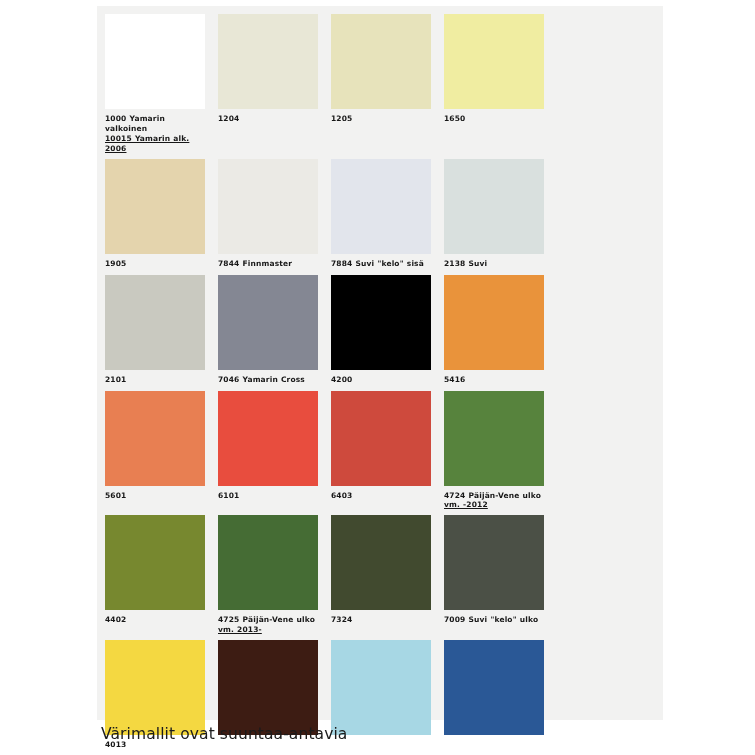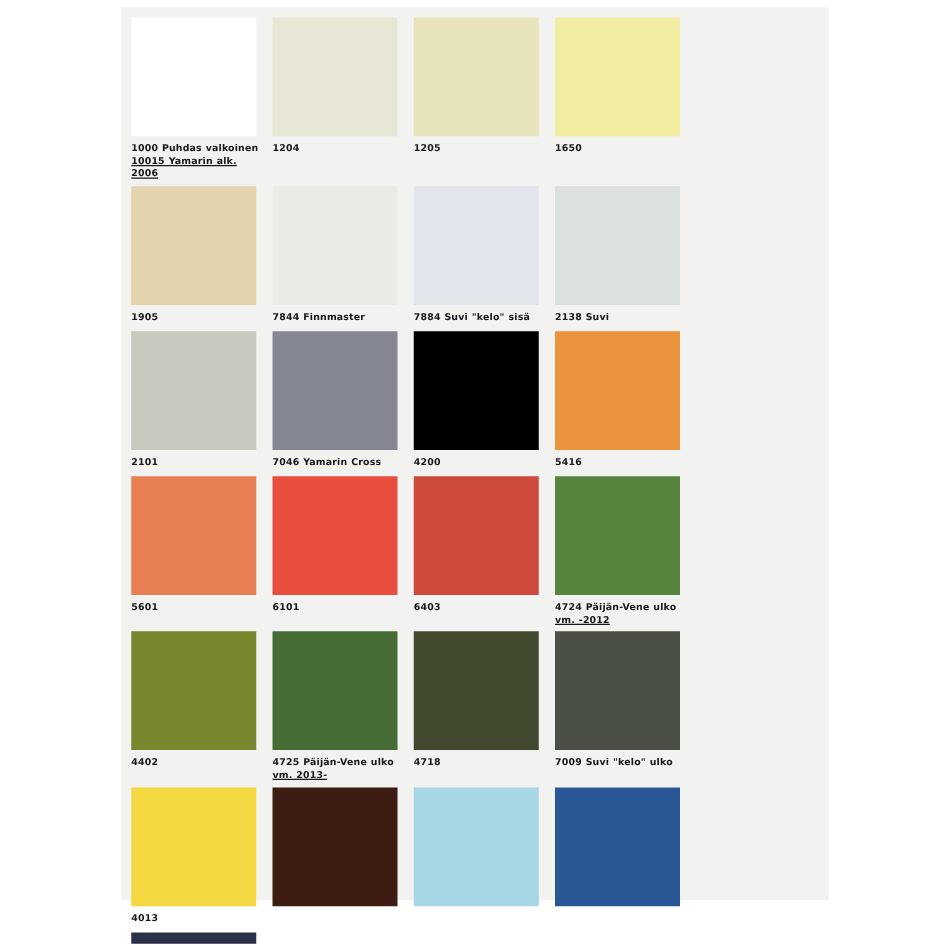--- a/index.html
+++ b/index.html
@@ -78,21 +78,21 @@
 </style>
 </head>
 <body>
 
 <div class="page">
 
   <div class="chart-card">
     <div class="swatch-grid">
         <div class="swatch-cell">
           <div class="swatch-chip" style="background: rgb(255, 255, 255);"></div>
-          <div class="swatch-label"><span>1000 Puhdas valkoinen</span><span class="line2">10015 Yamarin alk. 2006</span></div>
+          <div class="swatch-label"><span>1000 Yamarin valkoinen</span><span class="line2">10015 Yamarin alk. 2006</span></div>
         </div>
         <div class="swatch-cell">
           <div class="swatch-chip" style="background: rgb(232, 231, 214);"></div>
           <div class="swatch-label"><span>1204</span></div>
         </div>
         <div class="swatch-cell">
           <div class="swatch-chip" style="background: rgb(231, 227, 187);"></div>
           <div class="swatch-label"><span>1205</span></div>
         </div>
         <div class="swatch-cell">
@@ -150,21 +150,21 @@
         <div class="swatch-cell">
           <div class="swatch-chip" style="background: rgb(119, 136, 47);"></div>
           <div class="swatch-label"><span>4402</span></div>
         </div>
         <div class="swatch-cell">
           <div class="swatch-chip" style="background: rgb(69, 108, 52);"></div>
           <div class="swatch-label"><span>4725 Päijän-Vene ulko</span><span class="line2">vm. 2013-</span></div>
         </div>
         <div class="swatch-cell">
           <div class="swatch-chip" style="background: rgb(65, 74, 47);"></div>
-          <div class="swatch-label"><span>4718</span></div>
+          <div class="swatch-label"><span>7324</span></div>
         </div>
         <div class="swatch-cell">
           <div class="swatch-chip" style="background: rgb(75, 80, 70);"></div>
           <div class="swatch-label"><span>7009 Suvi "kelo" ulko</span></div>
         </div>
         <div class="swatch-cell">
           <div class="swatch-chip" style="background: rgb(244, 216, 65);"></div>
           <div class="swatch-label"><span>4013</span></div>
         </div>
         <div class="swatch-cell">
@@ -175,14 +175,15 @@
         </div>
         <div class="swatch-cell">
           <div class="swatch-chip" style="background: rgb(42, 88, 150);"></div>
         </div>
         <div class="swatch-cell">
           <div class="swatch-chip" style="background: rgb(45, 48, 73);"></div>
         </div>
       </div>
   </div>
 
+  <div class="footer-note">Värimallit ovat suuntaa-antavia</div>
 
 </div>
 
 </body></html>

